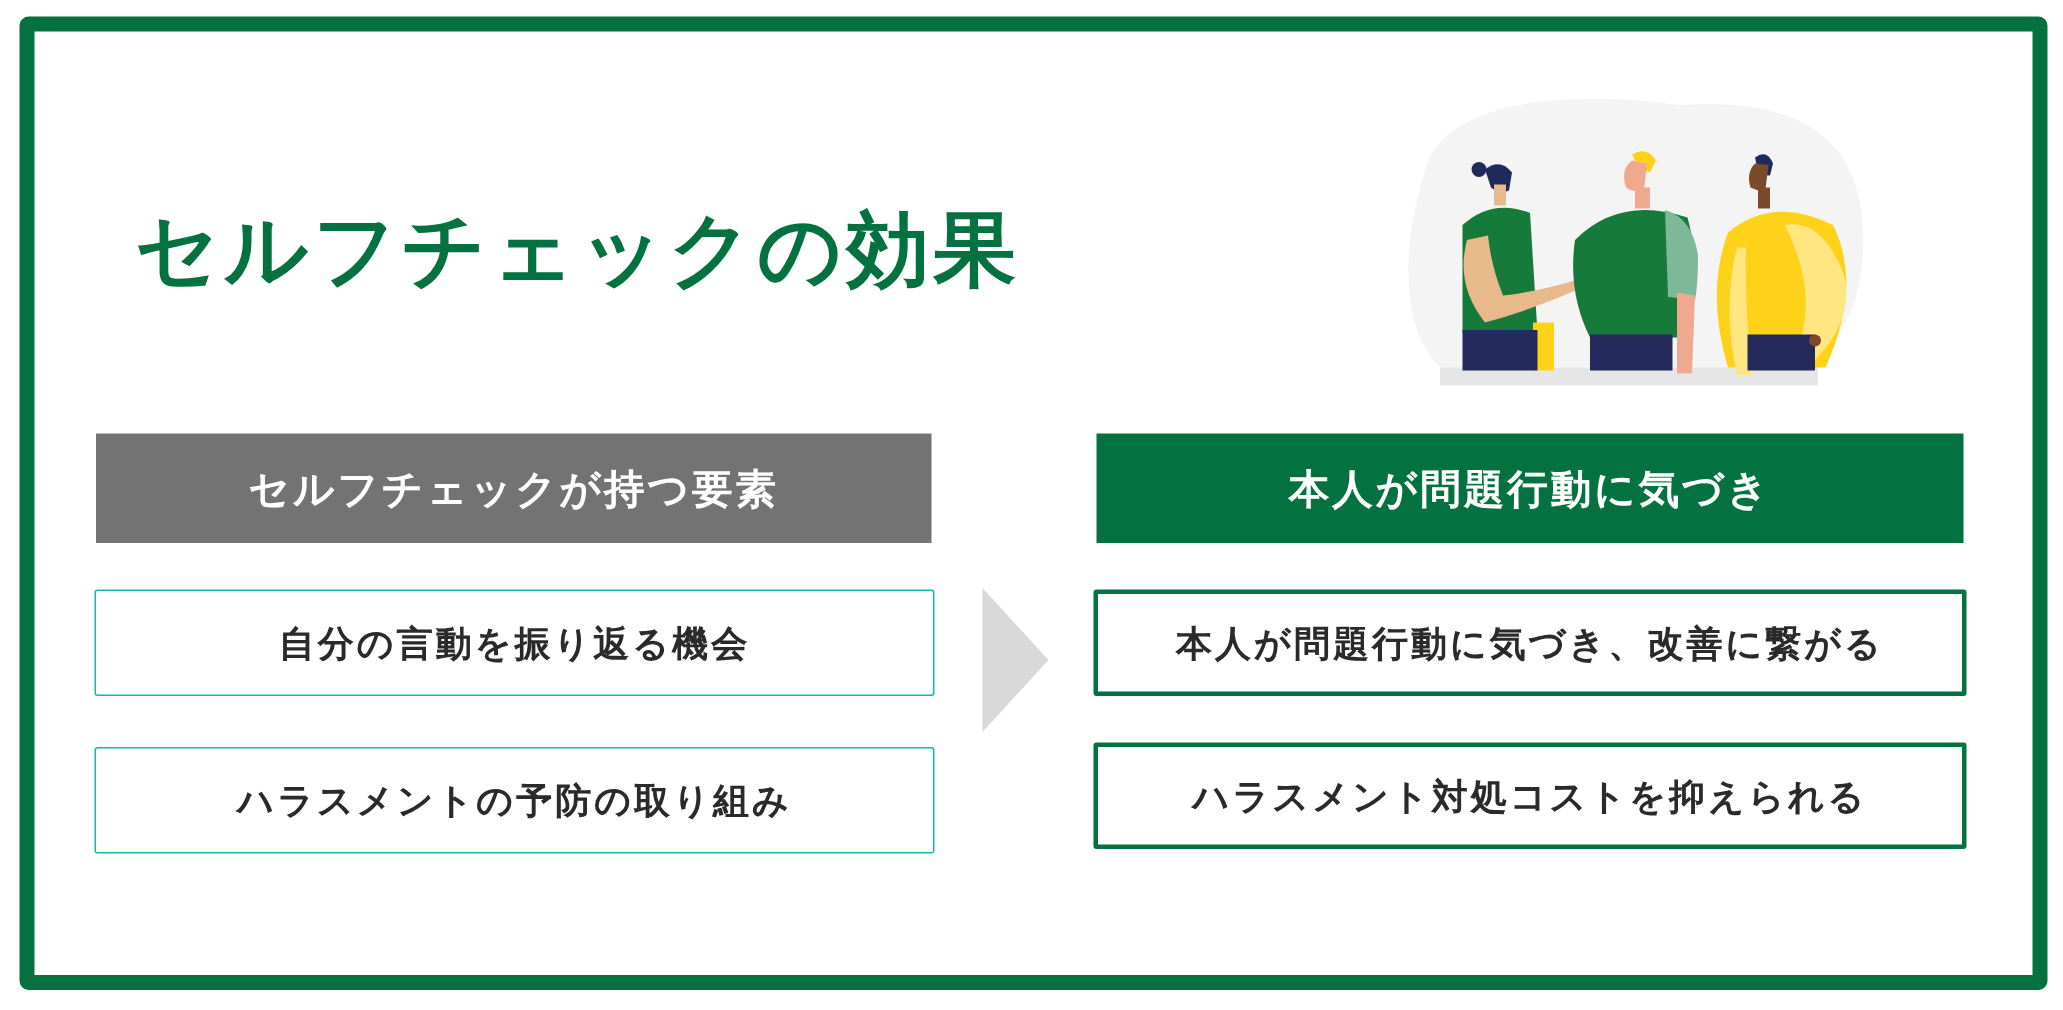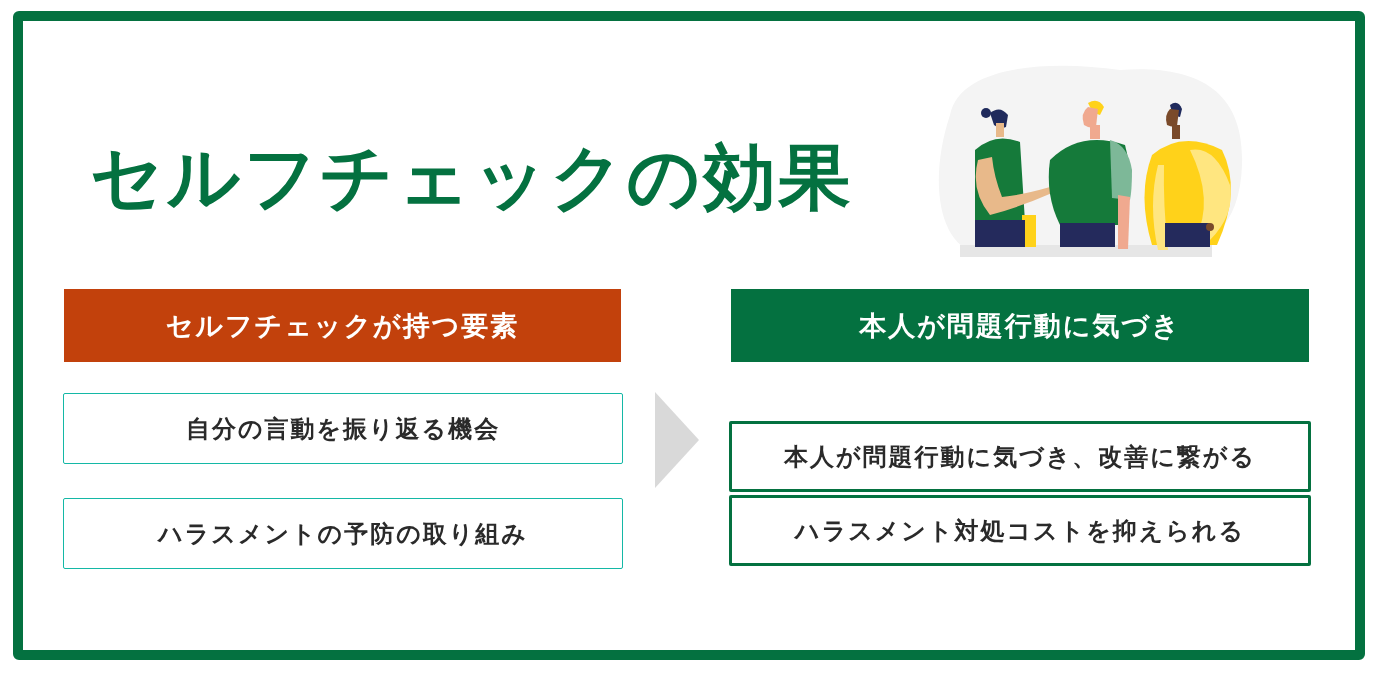--- a/index.html
+++ b/index.html
@@ -1,26 +1,26 @@
 <!DOCTYPE html>
 <html><head>
 <meta charset="utf-8">
 <style>
   html, body { margin: 0; padding: 0; background: #ffffff; }
   body { width: 1375px; height: 673px; position: relative; overflow: hidden;
          font-family: "DejaVu Sans", "Liberation Sans", sans-serif; }
   .frame { position: absolute; left: 13px; top: 11px; width: 1332px; height: 629px;
            border: 10px solid #047140; border-radius: 6px; background: #fff; }
-  .title { position: absolute; left: 90px; top: 130px; font-size: 72px; font-weight: bold;
+  .title { position: absolute; left: 90px; top: 130px; font-size: 55px; font-weight: bold;
            color: #047140; letter-spacing: 3px; white-space: nowrap; }
   .illus { position: absolute; left: 920px; top: 55px; width: 330px; height: 215px; }
   .col-header { position: absolute; height: 73px; display: flex; align-items: center;
                 justify-content: center; color: #fff; font-size: 27px; font-weight: bold;
                 letter-spacing: 2px; }
-  .hdr-left { left: 64px; top: 289px; width: 557px; background: #c2410c; }
+  .hdr-left { left: 64px; top: 289px; width: 557px; background: #737373; }
   .hdr-right { left: 731px; top: 289px; width: 578px; background: #047140; }
   .item { position: absolute; height: 71px; box-sizing: border-box; display: flex;
           align-items: center; justify-content: center; font-size: 24px; font-weight: bold;
           color: #2a2a2a; letter-spacing: 2px; background: #fff; border-radius: 2px; }
   .item-left { left: 63px; width: 560px; border: 1px solid #14b8a6; }
   .item-right { left: 729px; width: 582px; border: 3px solid #047140; }
   .arrow { position: absolute; left: 655px; top: 392px; width: 0; height: 0;
            border-top: 48px solid transparent; border-bottom: 48px solid transparent;
            border-left: 44px solid #d9d9d9; }
 </style>
@@ -62,14 +62,14 @@
 </svg>
 
 <div class="col-header hdr-left">セルフチェックが持つ要素</div>
 <div class="col-header hdr-right">本人が問題行動に気づき</div>
 
 <div class="item item-left" style="top:393px;">自分の言動を振り返る機会</div>
 <div class="item item-left" style="top:498px;font-family:Liberation Serif, serif;">ハラスメントの予防の取り組み</div>
 
 <div class="arrow"></div>
 
-<div class="item item-right" style="top:393px;margin-top:28px;">本人が問題行動に気づき、改善に繋がる</div>
+<div class="item item-right" style="top:393px;">本人が問題行動に気づき、改善に繋がる</div>
 <div class="item item-right" style="top:495px;">ハラスメント対処コストを抑えられる</div>
 
 </body></html>

